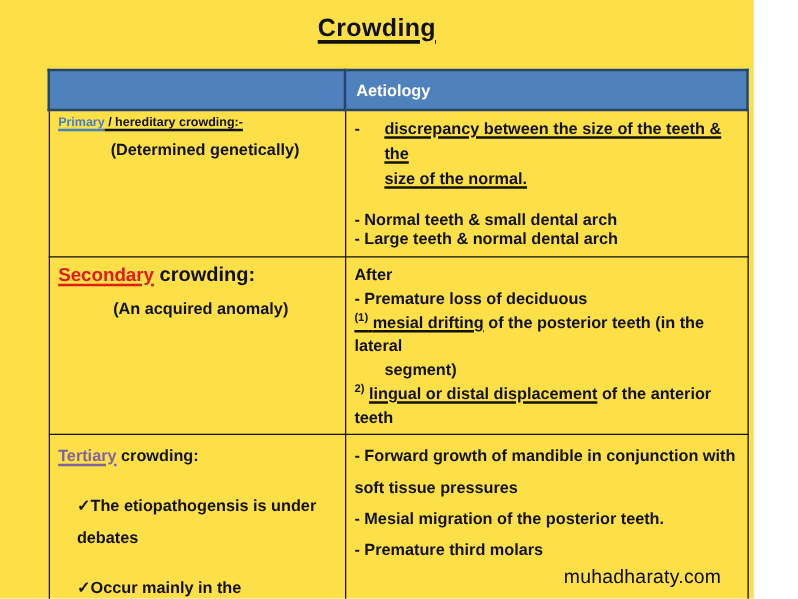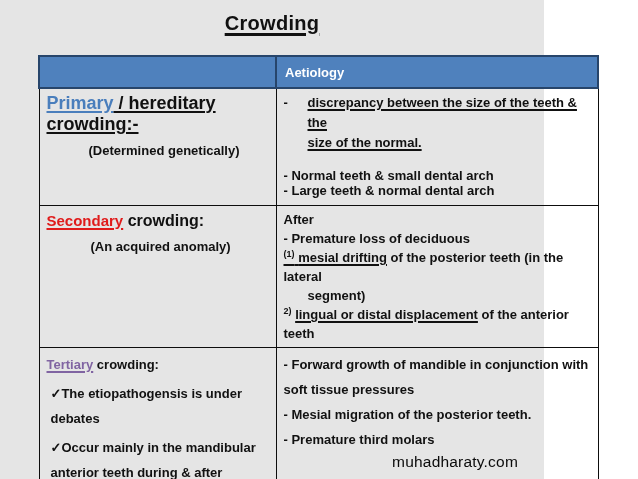--- a/index.html
+++ b/index.html
@@ -6,23 +6,23 @@
     margin: 0;
     padding: 0;
     width: 638px;
     height: 479px;
     background: #ffffff;
     font-family: "Liberation Sans", sans-serif;
     overflow: hidden;
   }
   .page {
     position: relative;
-    width: 544px;
+    width: 603px;
     height: 479px;
-    background: #e5e5e5;
+    background: #fde047;
   }
   .page-title {
     position: absolute;
     top: 12px;
     left: 0;
     right: 0;
     text-align: center;
     font-size: 20px;
     font-weight: 700;
     color: #111111;
@@ -65,29 +65,29 @@
 
   .u {
     text-decoration: underline;
     text-decoration-thickness: 2px;
     text-underline-offset: 2px;
   }
   .kw-primary   { color: #4a7ebc; }
   .kw-secondary { color: #e01b1b; font-size: 15px; }
   .kw-tertiary  { color: #8064a2; }
 
-  .r1l .titleline { font-size: 18px; }
+  .r1l .titleline { font-size: 10px; }
   .r1l .subtitle  { margin-top: 8px; margin-left: 42px; }
 
   .r2l .titleline { font-size: 16px; margin-top: 2px; }
   .r2l .subtitle  { margin-top: 9px; margin-left: 44px; }
 
   .r3l { line-height: 25px; }
   .r3l .titleline { font-size: 13px; }
-  .check-line { margin: 4px; }
+  .check-line { margin: 15px; }
   .check-icon { font-weight: 700; }
 
   .r1r { font-size: 13.5px; }
   .hang { display: flex; line-height: 20px; }
   .hang .dash { width: 24px; flex: 0 0 24px; }
   .r1r .item2 { margin-top: 15px; }
   .r1r .item3 { margin-top: 0; }
 
   .r2r { font-size: 12.5px; line-height: 19px; }
   .r2r p { margin: 0; }

